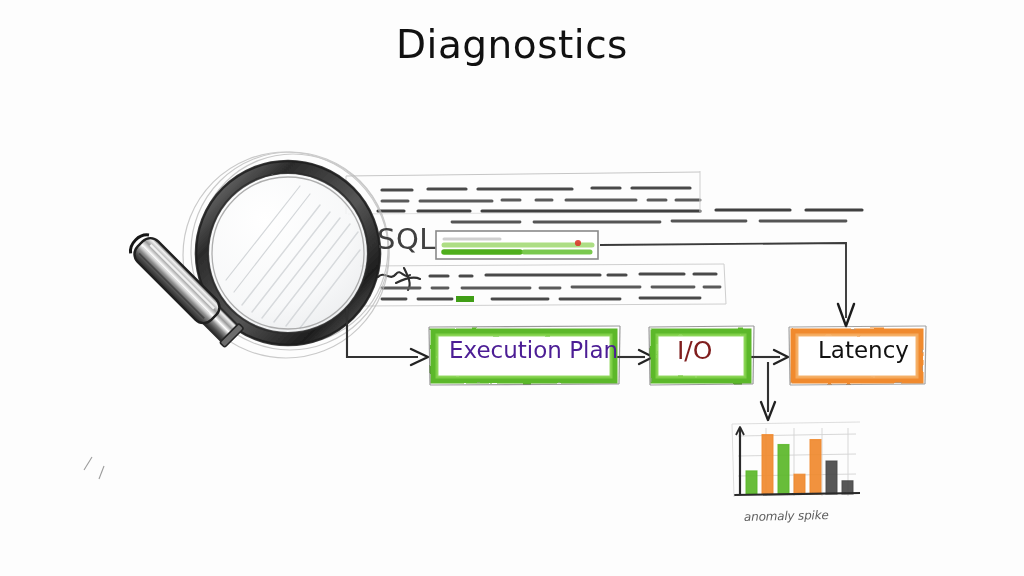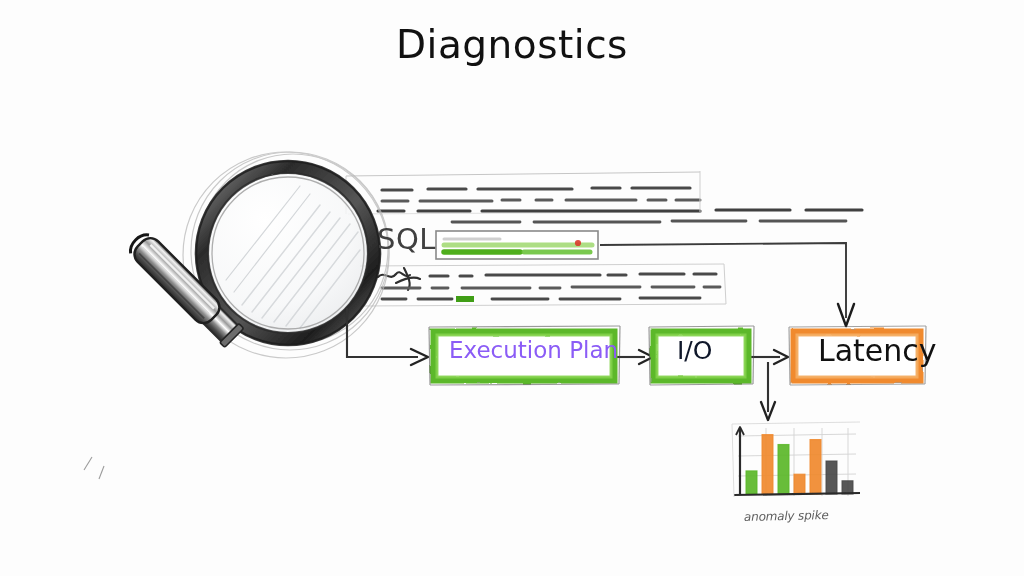--- a/index.html
+++ b/index.html
@@ -43,34 +43,34 @@
     left: 377px;
     top: 222px;
     font-size: 29px;
     color: #404040;
     letter-spacing: 0.5px;
   }
   #exec-text {
     left: 449px;
     top: 350px;
     font-size: 23px;
-    color: #8b5cf6;
+    color: #4c1d95;
     transform: translateY(-50%);
   }
   #io-text {
     left: 677px;
     top: 350px;
     font-size: 25px;
-    color: #0f172a;
+    color: #7f1d1d;
     transform: translateY(-50%);
   }
   #lat-text {
     left: 818px;
     top: 350px;
-    font-size: 30px;
+    font-size: 23px;
     color: #111111;
     transform: translateY(-50%);
   }
   #chart-caption {
     left: 744px;
     top: 509px;
     font-size: 12px;
     color: #3a3a3a;
     font-style: italic;
     letter-spacing: -0.2px;

